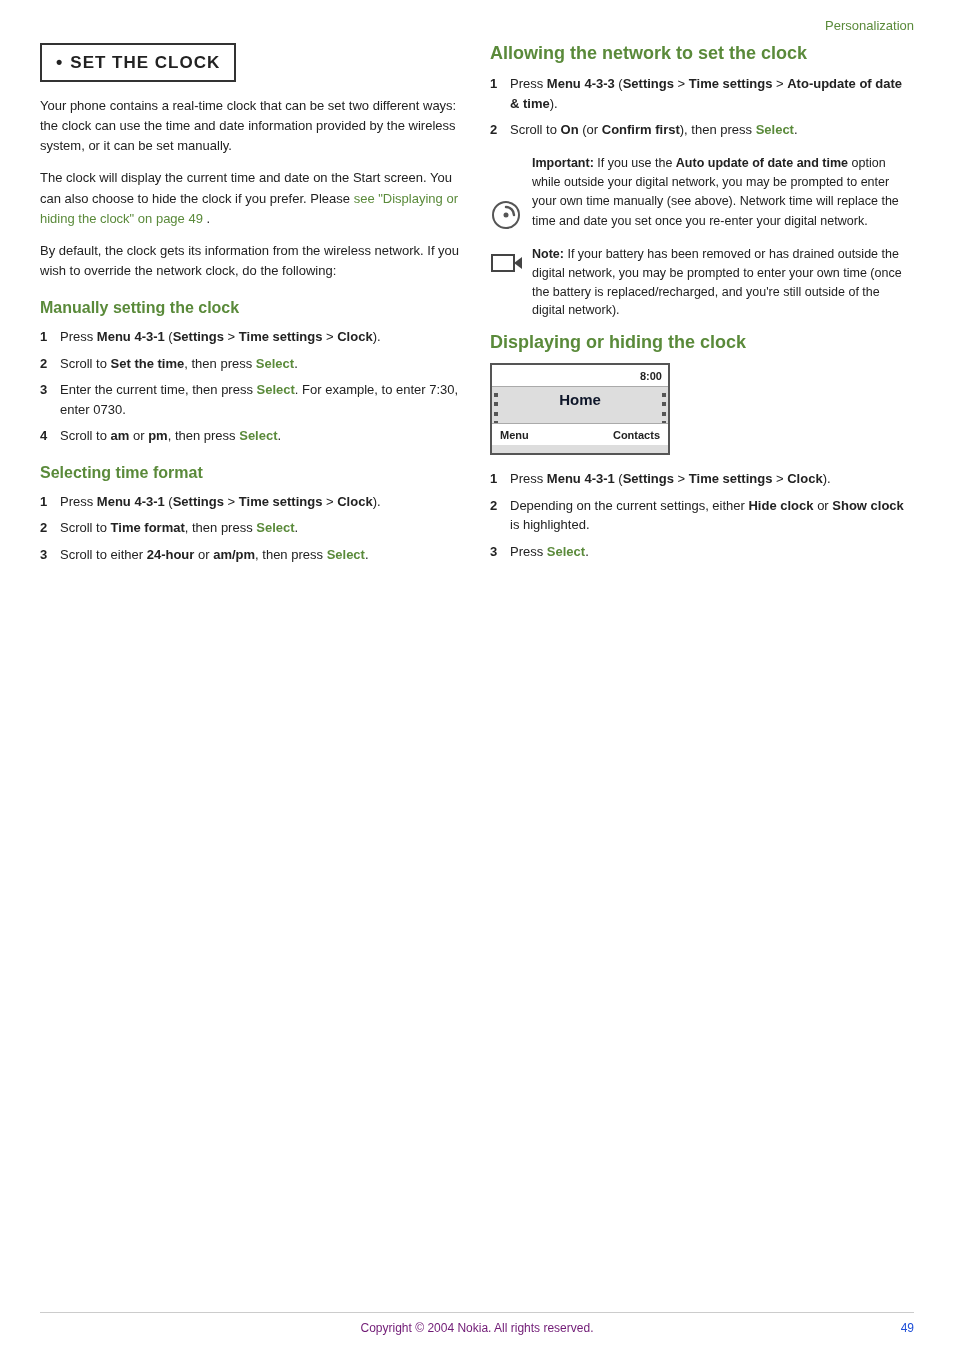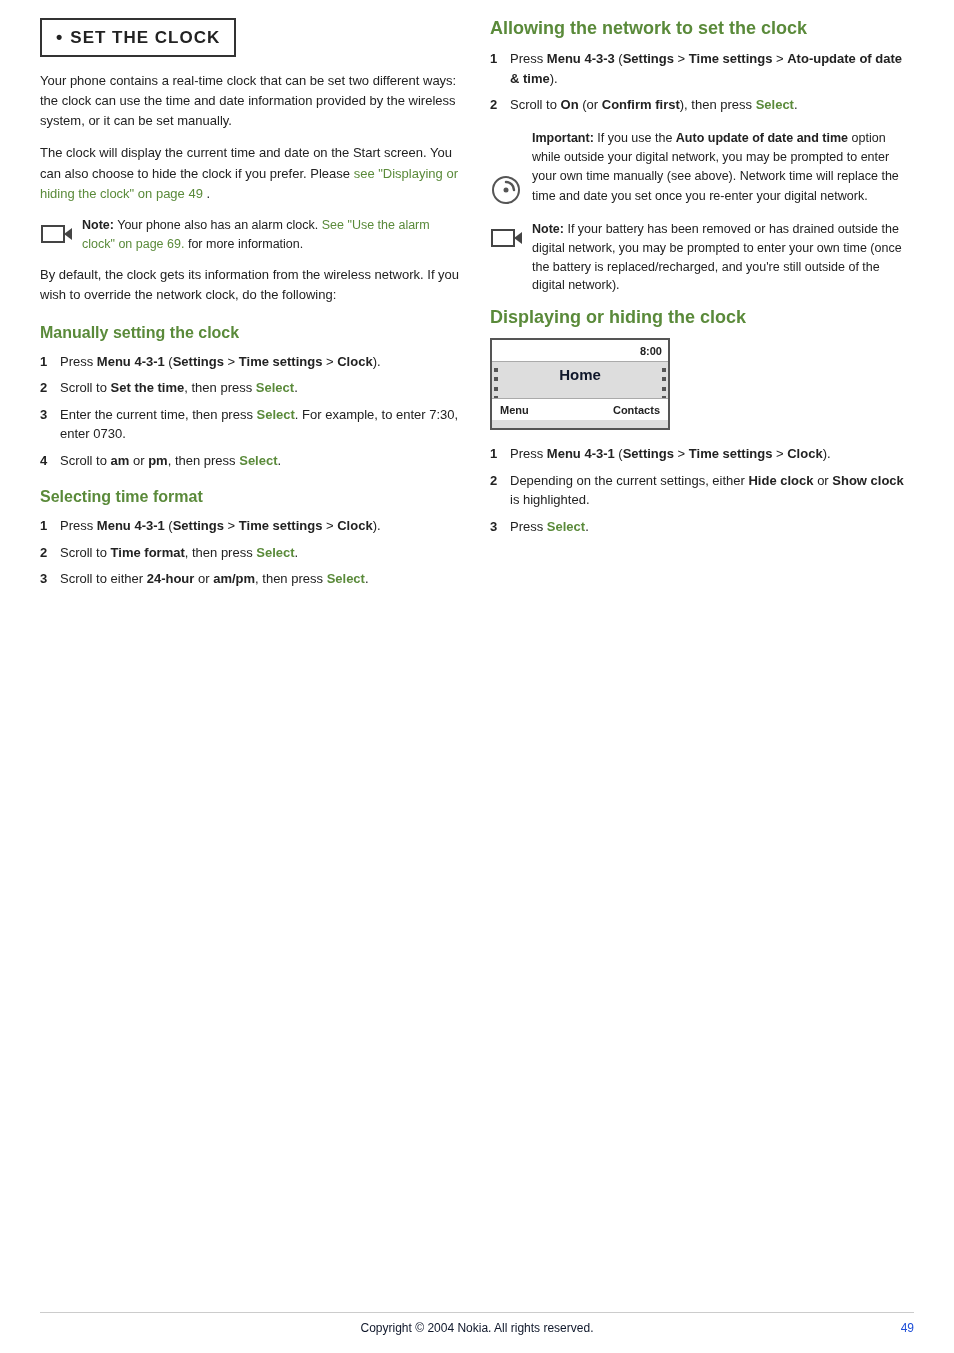--- a/index.html
+++ b/index.html
@@ -207,52 +207,41 @@
       height: 4px;
       background: #555;
     }
     
   </style>
 </head>
 <body>
 
 <div class="page">
 
+  <div class="top-right-label">Personalization</div>
 
   <div class="two-col">
 
     <div class="left-col">
 
       
       <div class="section-title-box">
         <span class="bullet-dot">•</span>
         <span class="section-title-text">SET THE CLOCK</span>
       </div>
 
       <p class="body-text">Your phone contains a real-time clock that can be set two different ways: the clock can use the time and date information provided by the wireless system, or it can be set manually.</p>
 
       <p class="body-text">
         <span>The clock will display the current time and date on the Start screen. You can also choose to hide the clock if you prefer. Please</span>
         <a class="link-text">see "Displaying or hiding the clock" on page 49</a>
         <span>.</span>
       </p>
 
       
-      <div class="note-box">
-        <svg class="note-icon" viewBox="0 0 32 32" width="32" height="32">
-          <rect x="2" y="8" width="22" height="16" fill="none" stroke="#444" stroke-width="2"></rect>
-          <polygon points="24,16 32,10 32,22" fill="#444"></polygon>
-        </svg>
-        <p class="note-text">
-          <span class="bold">Note:</span>
-          <span> Your phone also has an alarm clock. </span>
-          <a class="link-text">See "Use the alarm clock" on page 69.</a>
-          <span> for more information.</span>
-        </p>
-      </div>
 
       <p class="body-text">By default, the clock gets its information from the wireless network. If you wish to override the network clock, do the following:</p>
 
       
       <div class="subsection-title">Manually setting the clock</div>
 
       <ol class="numbered-list">
         <li>
           <span class="list-num">1</span>
           <span class="list-content">Press <strong>Menu 4-3-1</strong> (<strong>Settings</strong> &gt; <strong>Time settings</strong> &gt; <strong>Clock</strong>).</span>
@@ -375,17 +364,17 @@
           <span class="list-num">3</span>
           <span class="list-content">Press <strong class="green-bold">Select</strong>.</span>
         </li>
       </ol>
 
     </div>
 
   </div>
 
   <div style="position:absolute; bottom:18px; left:40px; right:40px; border-top:1px solid #ccc; padding-top:8px; display:flex; align-items:center; justify-content:center;">
-    <span style="font-size:12px; color:#0f172a; flex:1; text-align:center;">Copyright © 2004 Nokia. All rights reserved.</span>
+    <span style="font-size:12px; color:#701a75; flex:1; text-align:center;">Copyright © 2004 Nokia. All rights reserved.</span>
     <span style="font-size:12px; color:#1d4ed8; position:absolute; right:0;">49</span>
   </div>
 
 </div>
 
 </body></html>

